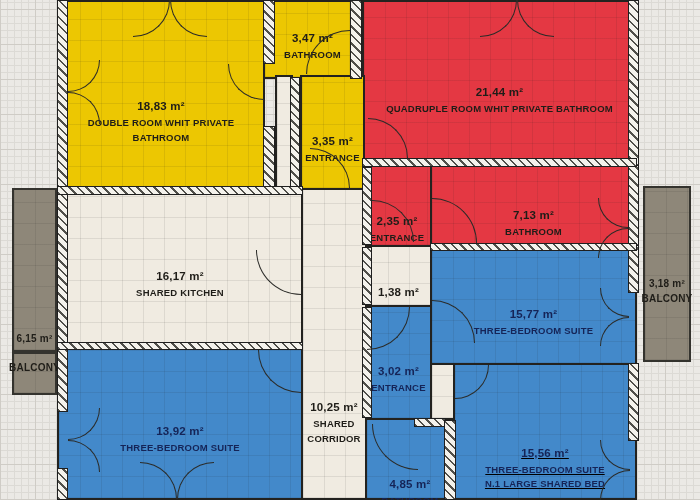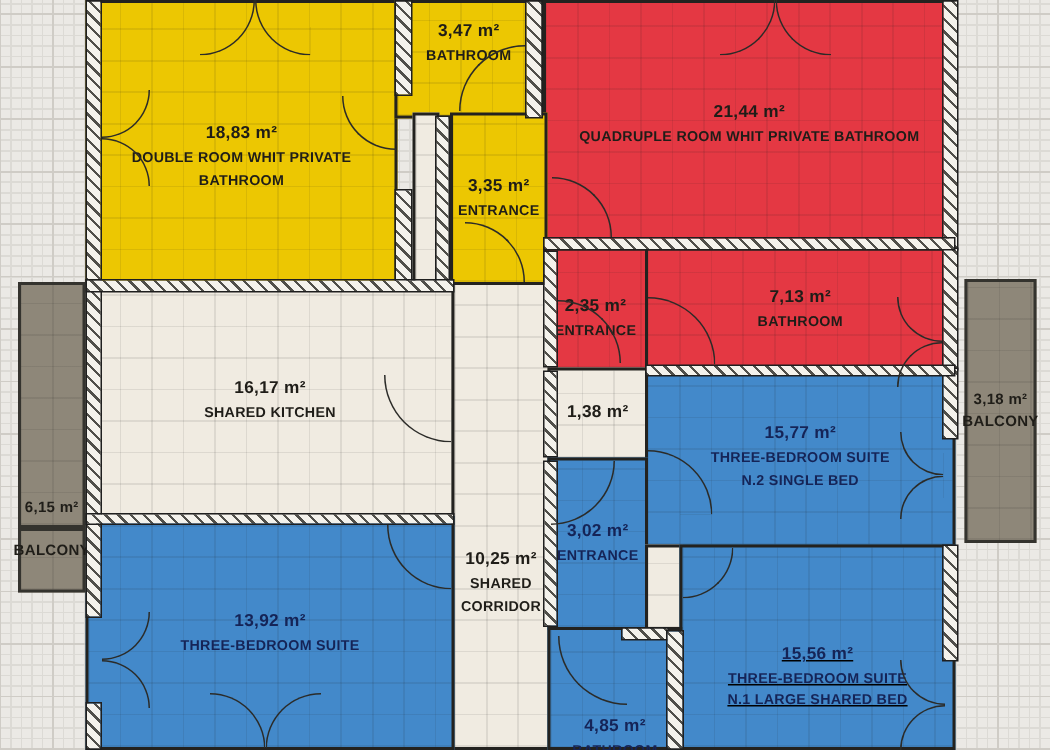--- a/index.html
+++ b/index.html
@@ -19,21 +19,21 @@
     background-image:
       repeating-linear-gradient(0deg, rgba(25,25,25,.09) 0 1px, transparent 1px 21px),
       repeating-linear-gradient(90deg, rgba(25,25,25,.09) 0 1px, transparent 1px 21px);
   }
   .yellow{background-color:#ecc702;}
   .red{background-color:#e43843;}
   .blue{background-color:#4389ca;}
   .cream{background-color:#f0ebe1;}
   .gray{background-color:#8e8779;border:2.5px solid #34332e;}
   .lbl{text-align:center;color:#1f1d18;line-height:1.55;z-index:2;}
-  .area{font-size:11.5px;font-weight:700;letter-spacing:.2px;}
+  .area{font-size:11.5px;font-weight:700;letter-spacing:.2px;margin-top:34px;}
   .rname{font-size:9.5px;font-weight:700;letter-spacing:.2px;}
   .blue .lbl{color:#152457;}
   .gray .rname, .gray .area{font-size:10px;}
   .wallh{
     position:absolute;box-sizing:border-box;z-index:3;
     background:repeating-linear-gradient(45deg,#504f4a 0 1.6px,#f4f2ec 1.6px 6px);
     border:1.2px solid #1f1f1f;
   }
   .door{position:absolute;box-sizing:border-box;border:1.5px solid #2b2b28;background:transparent;z-index:4;}
   .h-tl{border-bottom-right-radius:100% 100%;border-top:none;border-left:none;}
@@ -109,21 +109,20 @@
   <div class="room cream" style="left:365px;top:245px;width:67px;height:62px;">
     <div class="lbl">
       <div class="area">1,38 m²</div>
     </div>
   </div>
 
   <div class="room blue" style="left:430px;top:245px;width:207px;height:120px;">
     <div class="lbl">
       <div class="area">15,77 m²</div>
       <div class="rname">THREE-BEDROOM SUITE</div>
-      <div class="rname">N.2 SINGLE BED</div>
     </div>
   </div>
 
   <div class="room blue" style="left:365px;top:305px;width:67px;height:115px;">
     <div class="lbl">
       <div class="area">3,02 m²</div>
       <div class="rname">ENTRANCE</div>
     </div>
   </div>
 

